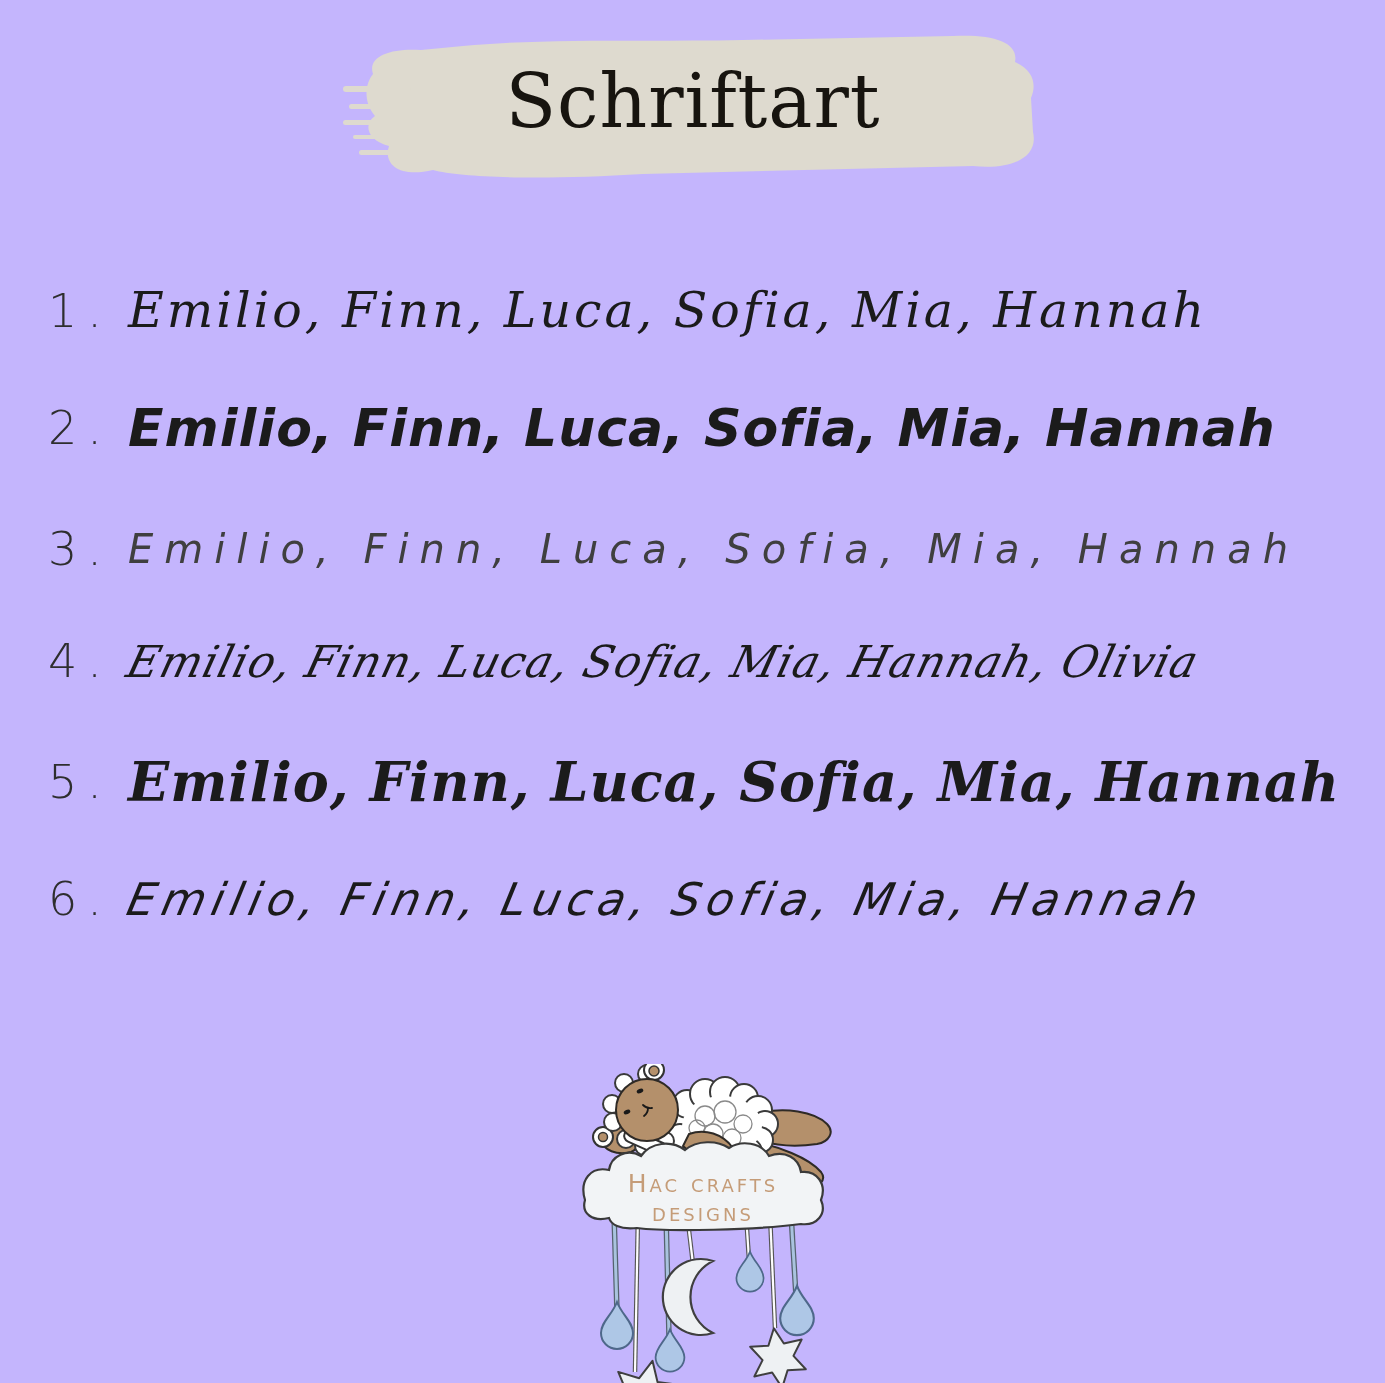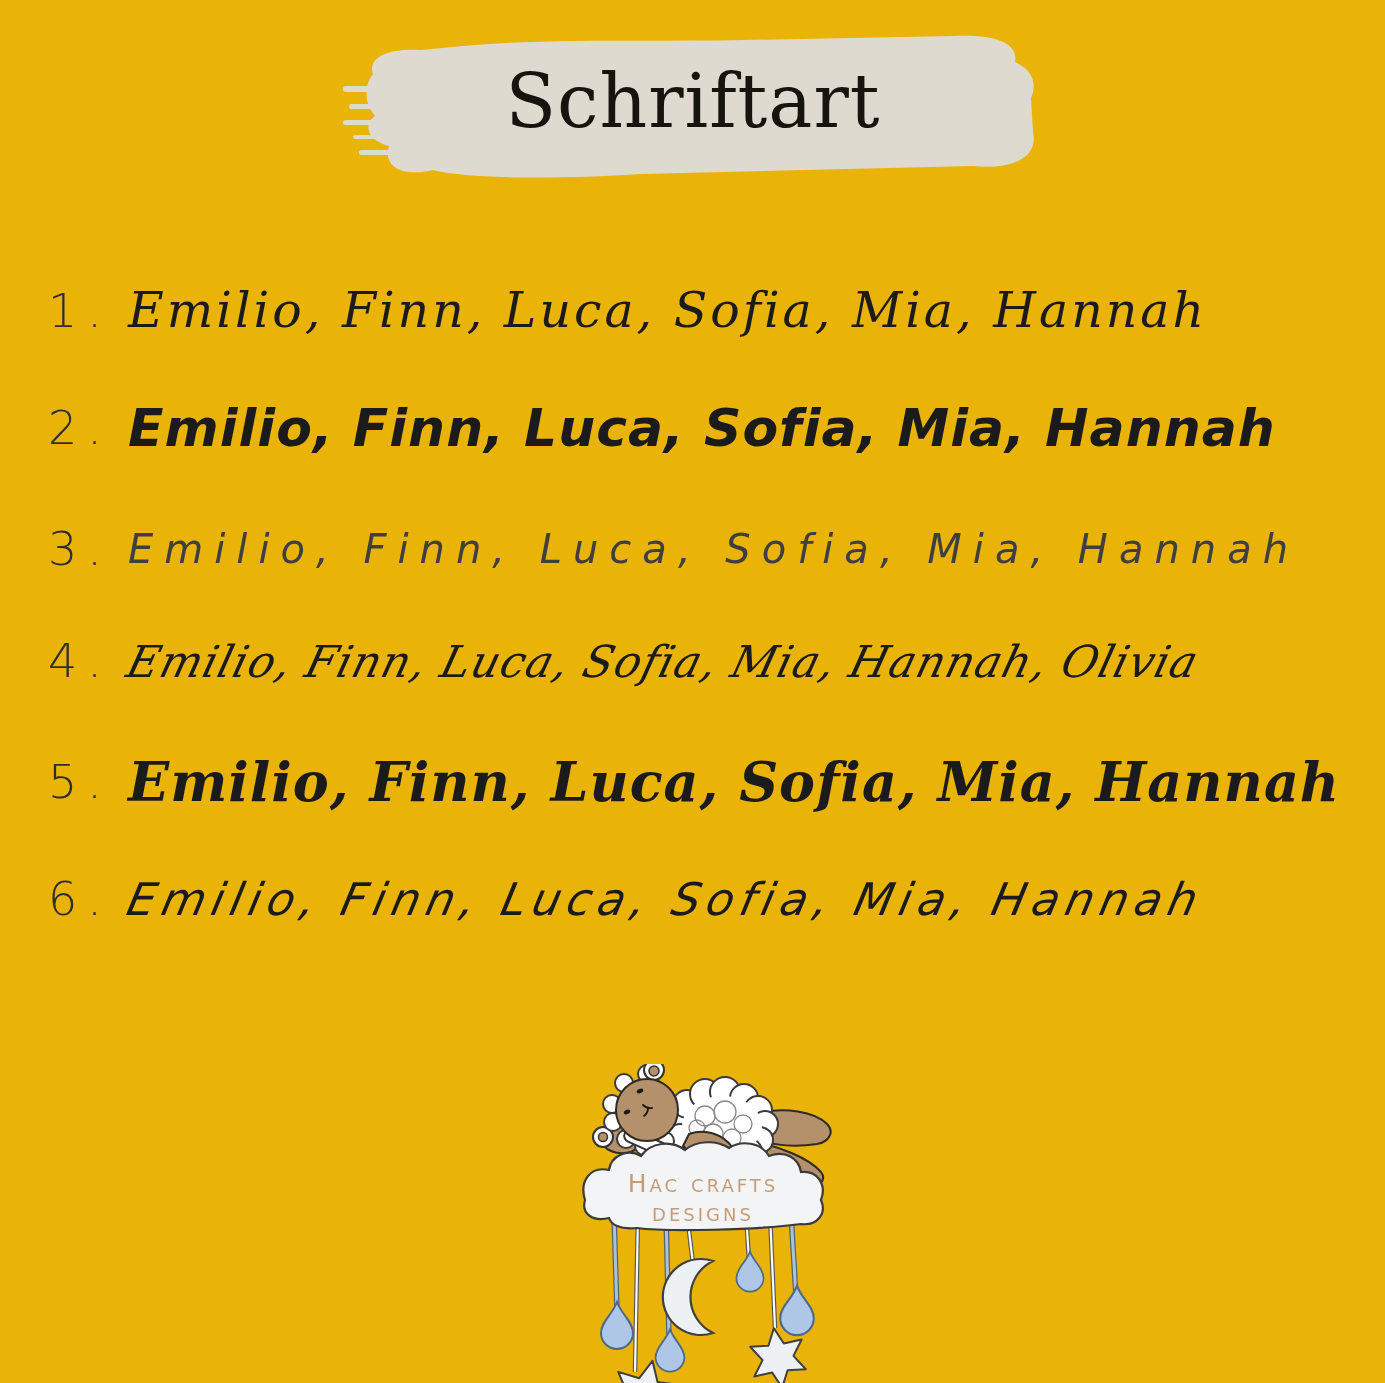--- a/index.html
+++ b/index.html
@@ -1,19 +1,19 @@
 <!DOCTYPE html>
 <html><head>
 <meta charset="utf-8">
 <title>Schriftart</title>
 <style>
   html,body { margin:0; padding:0; background:#ffffff; }
   .canvas {
     position:relative; width:1385px; height:1383px;
-    background:#eab308; overflow:hidden;
+    background:#c4b5fd; overflow:hidden;
     font-family:"DejaVu Sans", sans-serif;
   }
 
   
   .brush-wrap {
     position:absolute; left:343px; top:32px; width:700px; height:155px;
   }
   .brush-wrap svg { position:absolute; inset:0; }
   .page-title {
     position:absolute; inset:0;

